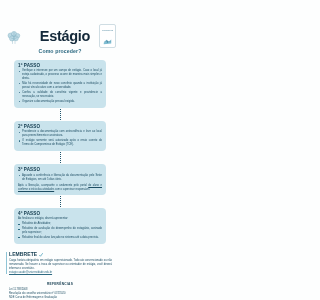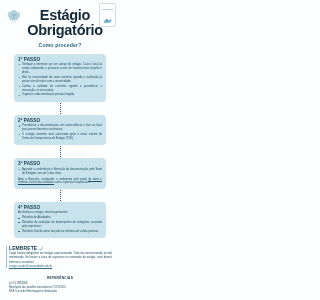--- a/index.html
+++ b/index.html
@@ -6,21 +6,21 @@
   body{
     width:120px;height:300px;overflow:hidden;
     background:#fdfefe;
     font-family:"Liberation Sans", sans-serif;
     color:#0f2b3d;
     position:relative;
   }
   .poster{position:relative;width:120px;height:300px;box-sizing:border-box;}
 
   
-  .header{position:relative;padding:6px 6px 0 6px;}
+  .header{position:relative;padding:6px 6px 0 6px;margin-top:21px;}
   .brain-icon{position:absolute;left:6px;top:9px;width:16px;height:16px;}
   .logo-badge{
     position:absolute;right:4px;top:3px;width:15px;height:22px;
     border:0.6px solid #cfdde3;border-radius:2px;background:#ffffff;
     display:flex;flex-direction:column;align-items:center;justify-content:center;
     overflow:hidden;
   }
   .logo-badge .lb-top{font-size:1.6px;color:#5b8fa6;line-height:1.1;text-align:center;letter-spacing:-0.1px;}
   .logo-badge .lb-mark{width:9px;height:8px;margin:0.5px 0;}
   .logo-badge .lb-bot{font-size:1.5px;color:#5b8fa6;line-height:1;}
@@ -129,21 +129,20 @@
         <svg viewBox="0 0 24 20" width="9" height="8" aria-hidden="true">
           <path d="M2 12 L9 4 L15 9 L22 3 L22 14 L2 16 Z" fill="#7fbdd2"></path>
           <path d="M9 4 L15 9 L11 13 Z" fill="#4e93ad"></path>
         </svg>
       </span>
       <div class="lb-bot">CAMPUS</div>
     </div>
 
     <div class="title">
       <span>Estágio</span>
-      <span class="l2">Obrigatório</span>
     </div>
     <div class="subtitle">Como proceder?</div>
   </div>
 
   <div class="steps">
 
     <div class="step-wrap">
       <div class="step-box">
         <div class="step-title">1º PASSO</div>
         <ul class="bullets">

